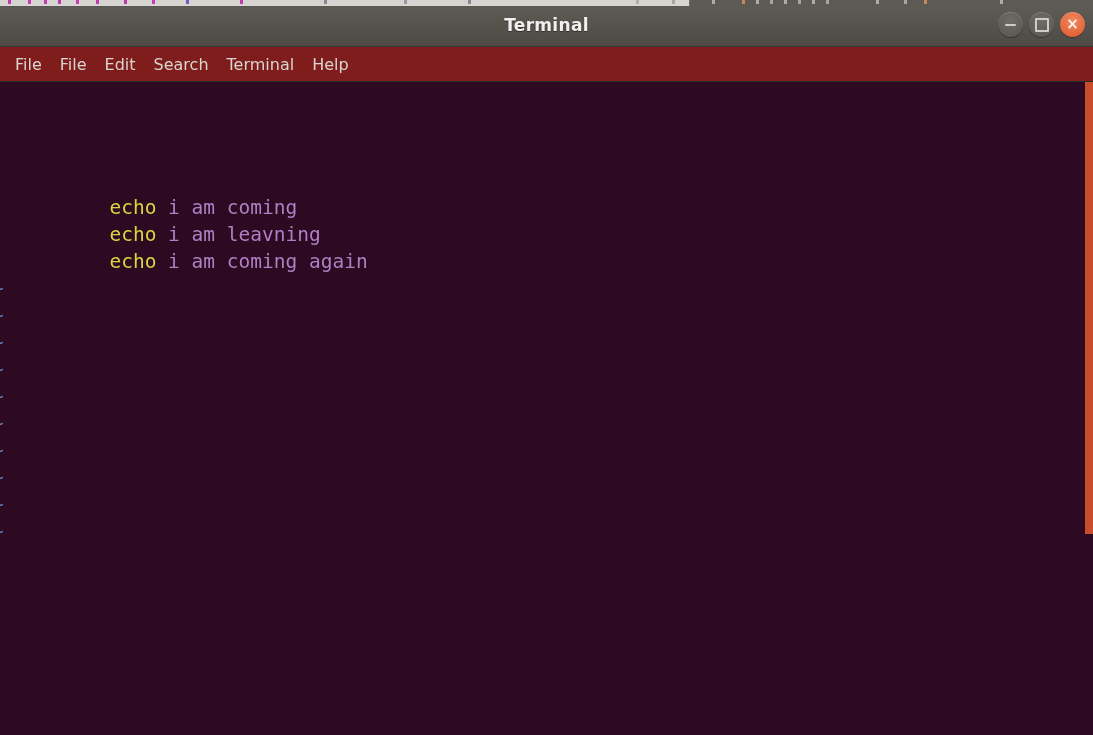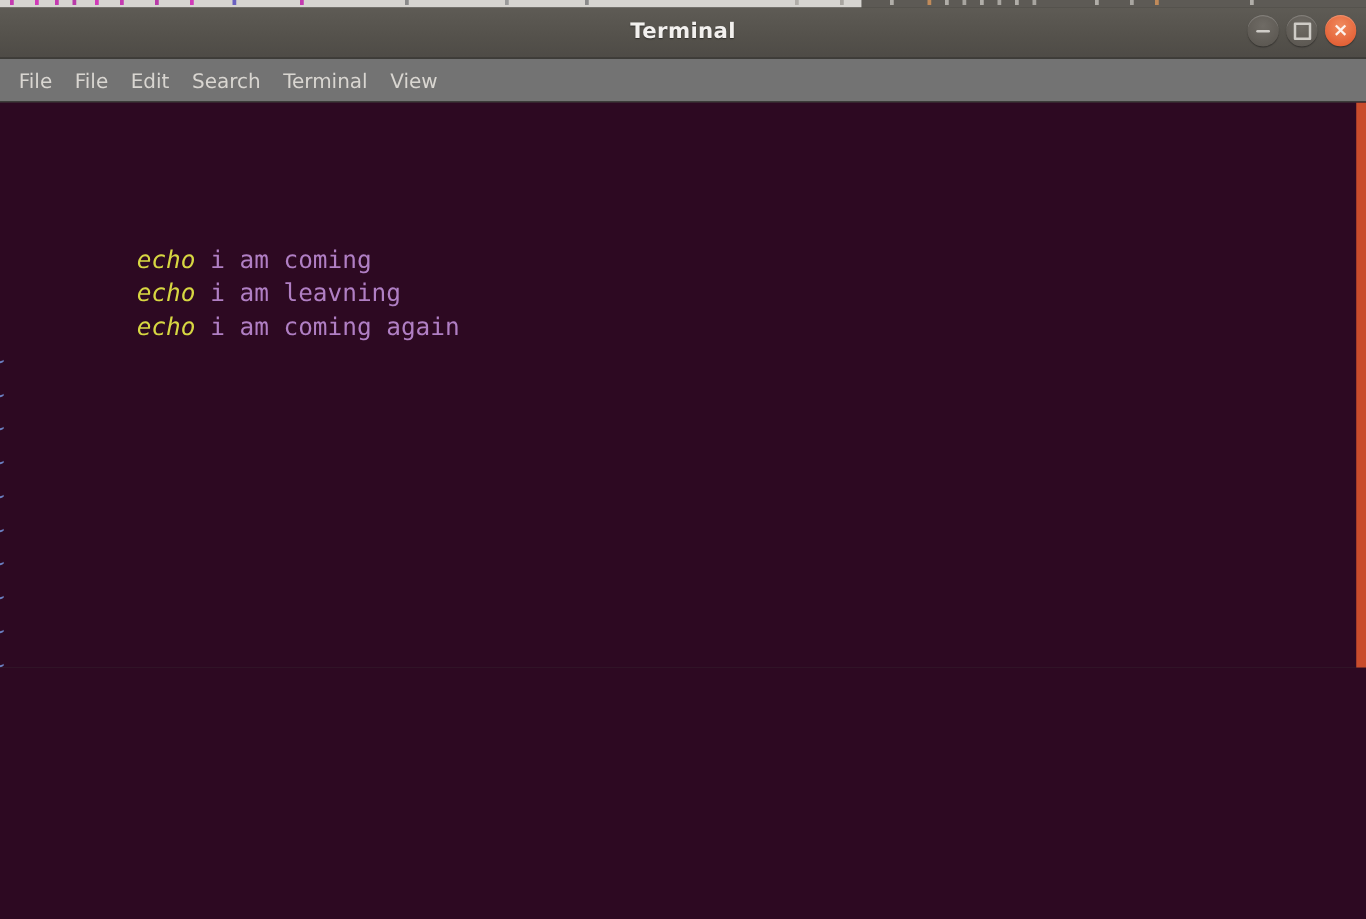--- a/index.html
+++ b/index.html
@@ -110,21 +110,21 @@
   .glyph.ex {
     font-size: 15px;
     line-height: 15px;
     color: #fdf3ef;
     font-family: "DejaVu Sans", sans-serif;
     font-weight: bold;
   }
 
   .menubar {
     height: 34px;
-    background: #737373;
+    background: #7f1d1d;
     display: flex;
     align-items: center;
     padding-left: 6px;
     border-bottom: 1px solid #2b2a27;
   }
   .menu-item {
     color: #d9d6d1;
     font-size: 16px;
     font-family: "DejaVu Sans", sans-serif;
     padding: 4px 9px;
@@ -157,21 +157,21 @@
 
   .line {
     position: absolute;
     left: -8px;
     height: 27px;
     line-height: 27px;
     font-family: "DejaVu Sans Mono", monospace;
     font-size: 19.5px;
     white-space: pre;
   }
-  .tk-cmd  { color: #d7d742; font-style: italic; }
+  .tk-cmd  { color: #d7d742; }
   .tk-arg  { color: #b07fc4; }
   .tk-tilde{ color: #6a7fc0; }
 </style>
 </head>
 <body>
 
 <div id="screen">
 
   <div class="bg-strip">
     <span class="fleck" style="left:8px;  background:#c43ab0;"></span>
@@ -219,21 +219,21 @@
         </div>
       </div>
     </div>
 
     <div class="menubar">
       <div class="menu-item">File</div>
       <div class="menu-item">File</div>
       <div class="menu-item">Edit</div>
       <div class="menu-item">Search</div>
       <div class="menu-item">Terminal</div>
-      <div class="menu-item">View</div>
+      <div class="menu-item">Help</div>
     </div>
 
     <div class="term">
       <div class="term-inner">
 
         <div class="line" style="top:85px;">
           <span class="tk-cmd">echo</span><span class="tk-arg"> i am coming</span>
         </div>
         <div class="line" style="top:112px;">
           <span class="tk-cmd">echo</span><span class="tk-arg"> i am leavning</span>

